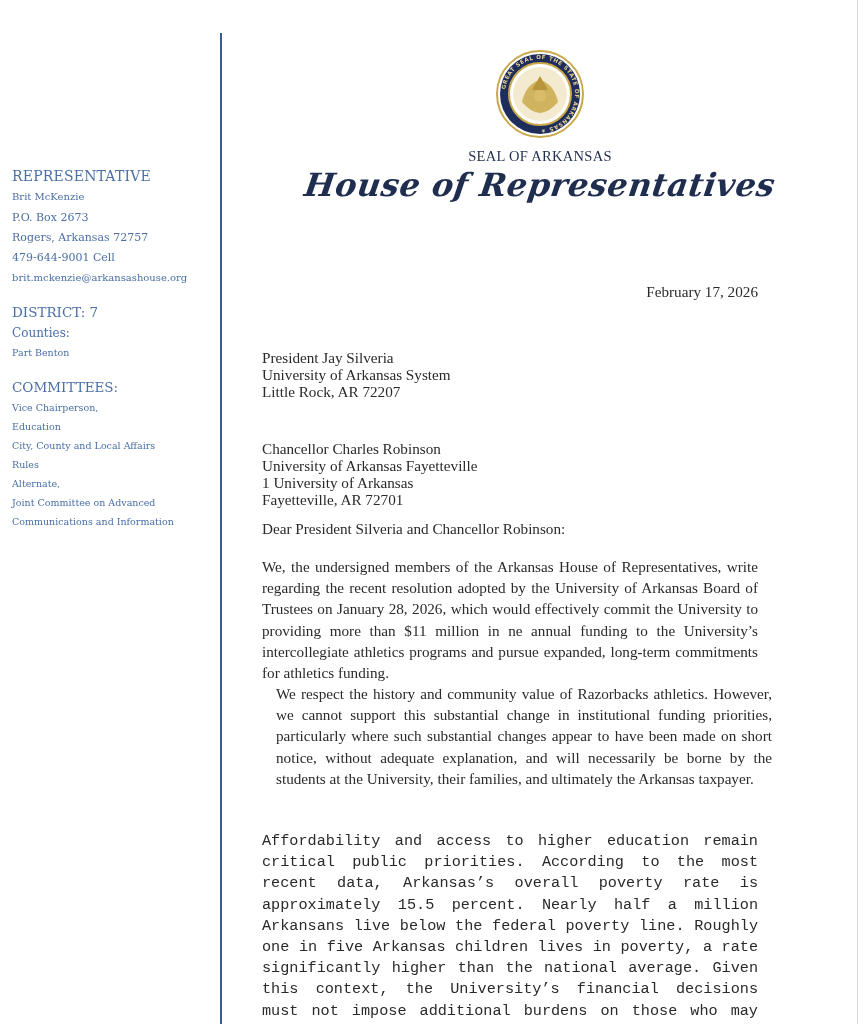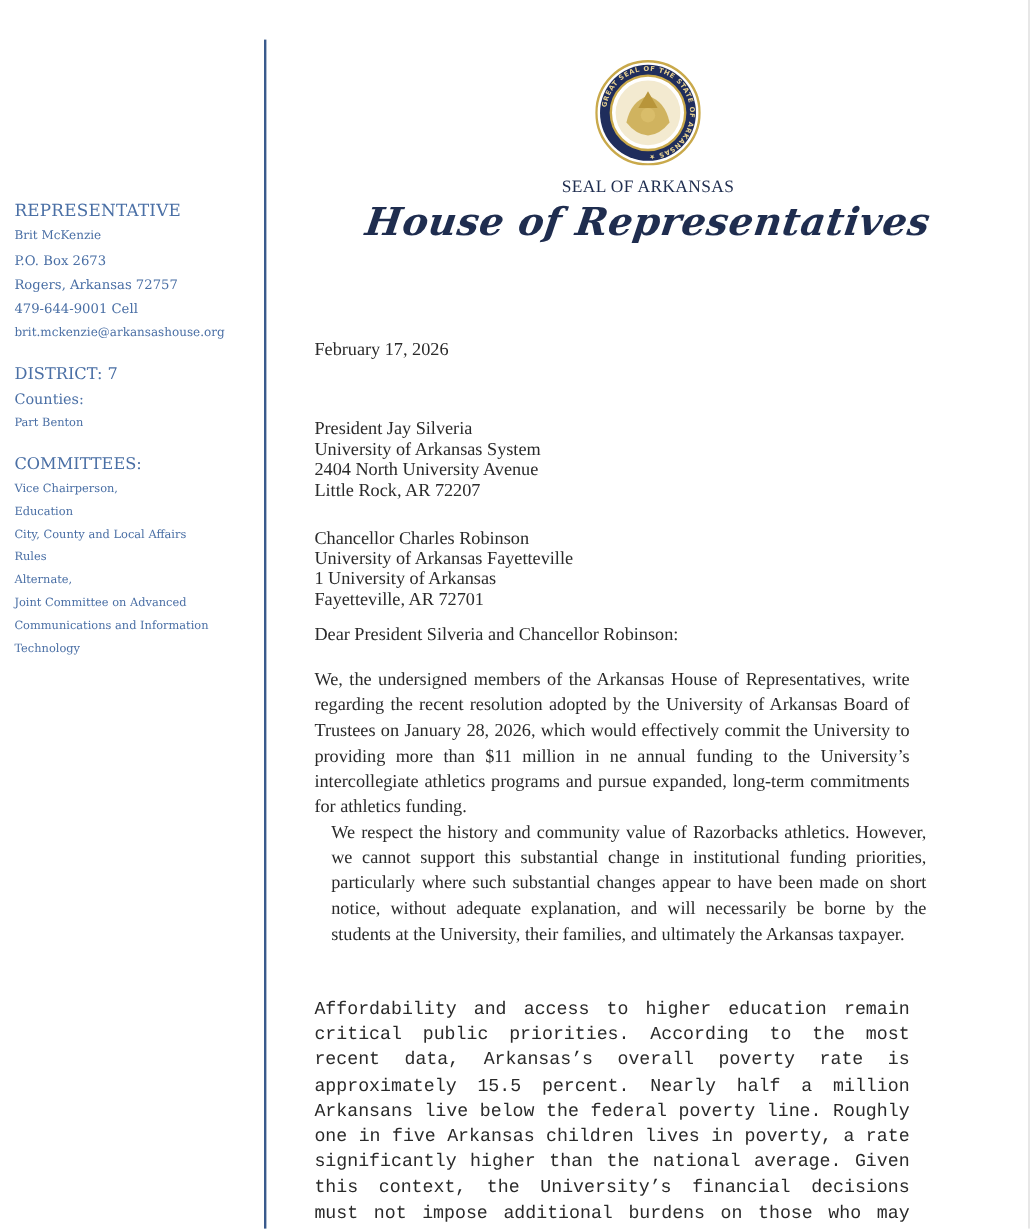--- a/index.html
+++ b/index.html
@@ -43,21 +43,21 @@
       font-family: "DejaVu Serif", serif; font-style: italic; font-weight: bold;
       font-size: 32px; color: #1f2d4f; letter-spacing: 0.5px;
       transform: skewX(-8deg);
     }
 
     
     .letter {
       position: absolute; left: 262px; width: 496px; font-size: 15.2px; line-height: 17px;
       color: #2a2a2a;
     }
-    .date { top: 283px; }
+    .date { top: 283px; text-align: right; }
     .addr1 { top: 349px; }
     .addr2 { top: 440px; }
     .salutation { top: 520px; }
     .para { text-align: justify; }
     .p1 { top: 556px; line-height: 21.2px; }
     .p2 { top: 683px; line-height: 21.2px; margin-left: 14px; }
     .p3 { top: 831px; line-height: 21.2px; font-family: Liberation Mono, monospace; }
     .addr-line { display: block; height: 17px; }
   </style>
 </head>
@@ -79,21 +79,20 @@
   <div class="sb-small">Part Benton</div>
   <div class="sb-heading sb-committees">COMMITTEES:</div>
   <div>
     <div class="sb-small">Vice Chairperson,</div>
     <div class="sb-small">Education</div>
     <div class="sb-small">City, County and Local Affairs</div>
     <div class="sb-small">Rules</div>
     <div class="sb-small">Alternate,</div>
     <div class="sb-small">Joint Committee on Advanced</div>
     <div class="sb-small">Communications and Information</div>
-    <div class="sb-small">Technology</div>
   </div>
 </div>
 
 <div class="seal">
   <svg width="88" height="88" viewBox="0 0 88 88">
     <circle cx="44" cy="44" r="43" fill="#ffffff" stroke="#c9a94b" stroke-width="2"></circle>
     <circle cx="44" cy="44" r="40" fill="#1f2d5c"></circle>
     <circle cx="44" cy="44" r="31" fill="#ffffff" stroke="#c9a94b" stroke-width="2"></circle>
     <circle cx="44" cy="44" r="27" fill="#f3ead0"></circle>
     <path d="M26 52 Q30 34 44 30 Q58 34 62 52 Q54 62 44 63 Q34 62 26 52 Z" fill="#c9a94b" opacity="0.85"></path>
@@ -109,21 +108,20 @@
 </div>
 
 <div class="state-title">SEAL OF ARKANSAS</div>
 <div class="house-title">House of Representatives</div>
 
 <div class="letter date">February 17, 2026</div>
 
 <div class="letter addr1">
   <span class="addr-line">President Jay Silveria</span>
   <span class="addr-line">University of Arkansas System</span>
-  <span class="addr-line">2404 North University Avenue</span>
   <span class="addr-line">Little Rock, AR 72207</span>
 </div>
 
 <div class="letter addr2">
   <span class="addr-line">Chancellor Charles Robinson</span>
   <span class="addr-line">University of Arkansas Fayetteville</span>
   <span class="addr-line">1 University of Arkansas</span>
   <span class="addr-line">Fayetteville, AR 72701</span>
 </div>
 

